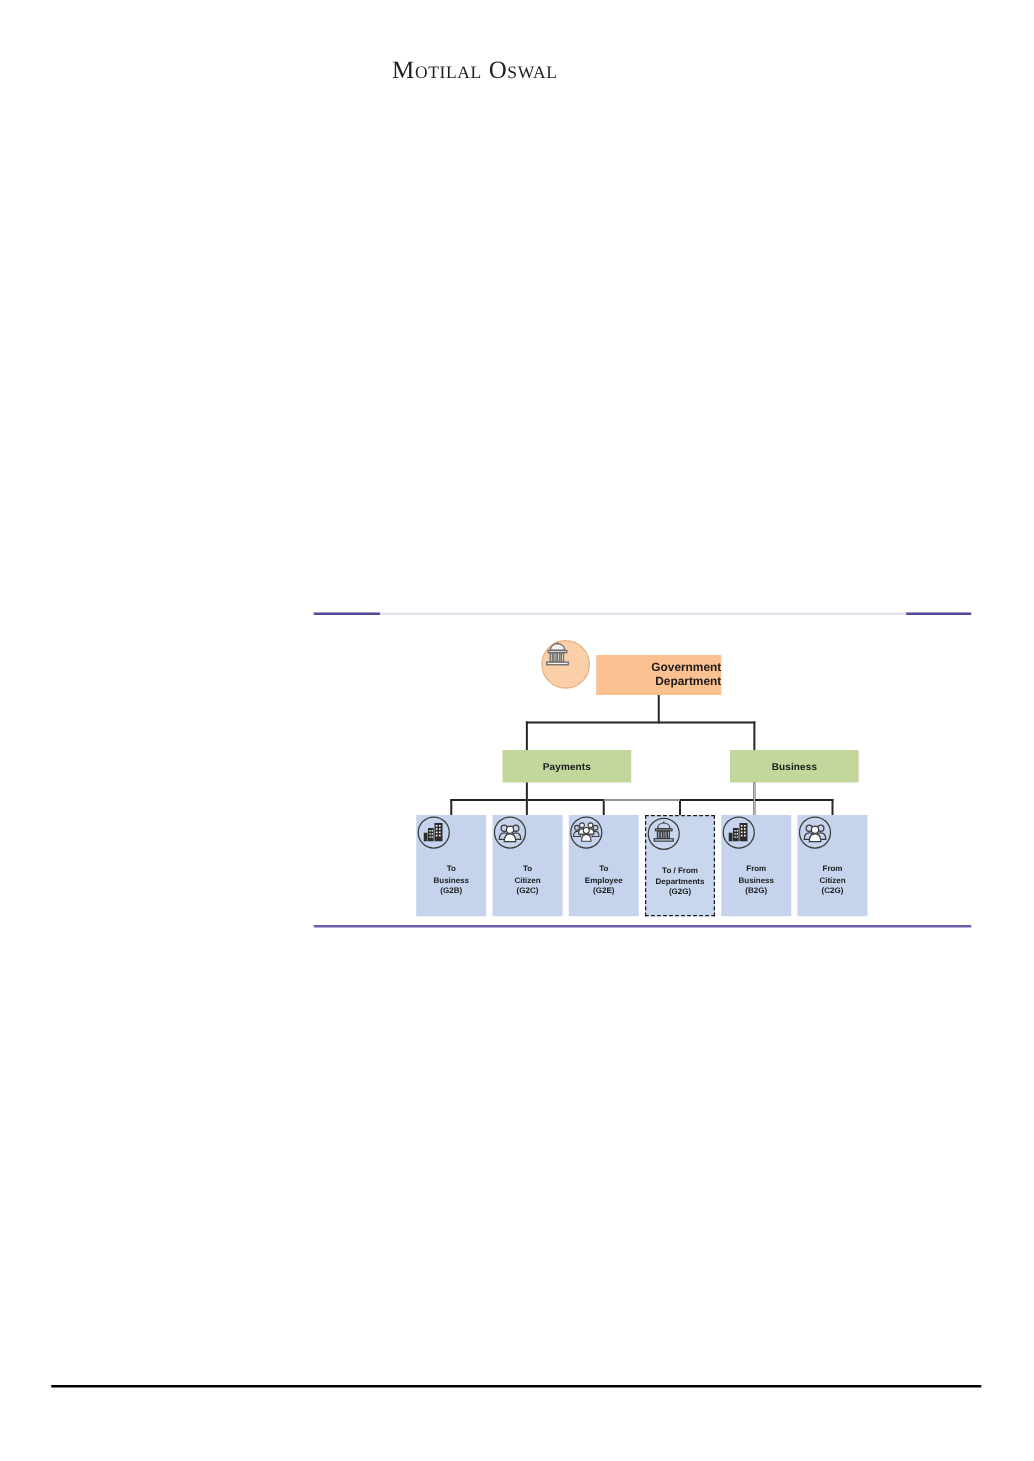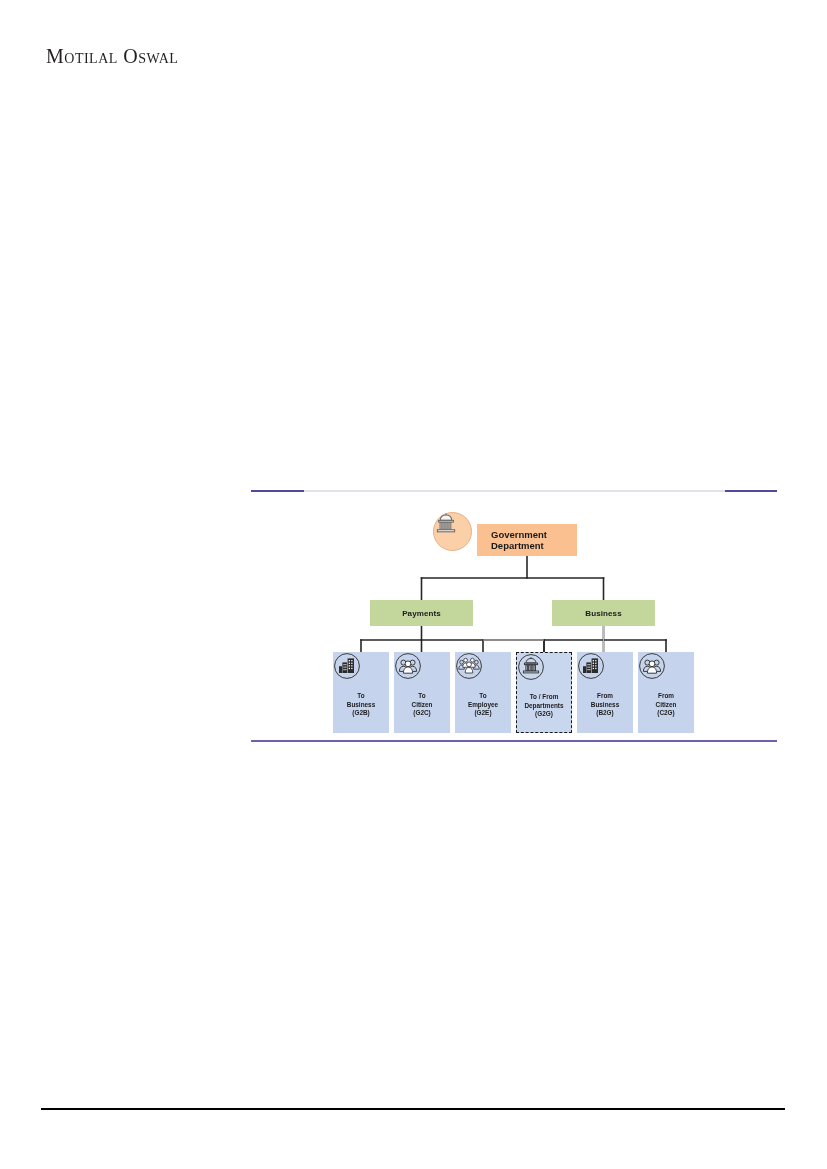--- a/index.html
+++ b/index.html
@@ -16,20 +16,21 @@
     overflow: hidden;
   }
 
   
   .page-header {
     position: absolute;
     left: 46px;
     top: 44px;
     width: 400px;
     height: 30px;
+    text-align: right;
   }
   .brand-logo {
     font-family: "Liberation Serif", serif;
     font-size: 20px;
     line-height: 24px;
     color: #231f20;
     letter-spacing: 0.5px;
     font-variant: small-caps;
     white-space: nowrap;
   }
@@ -107,21 +108,21 @@
     display: flex;
     align-items: center;
     justify-content: center;
     z-index: 2;
   }
   .node-root-label {
     font-size: 9.5px;
     line-height: 11.5px;
     font-weight: bold;
     color: #1a1a1a;
-    text-align: left;
+    text-align: right;
     padding-left: 14px;
   }
   .root-icon {
     position: absolute;
     left: 182px;
     top: 20px;
     width: 37px;
     height: 37px;
     border-radius: 50%;
     background: #fbd0a8;
@@ -135,20 +136,21 @@
   
   .node-l2 {
     top: 108px;
     width: 103px;
     height: 26px;
     background: #c3d69b;
     display: flex;
     align-items: center;
     justify-content: center;
     z-index: 2;
+    margin-left: 32px;
   }
   .node-payments { left: 119px; }
   .node-receipts { left: 301px; }
   .node-l2-label {
     font-size: 8px;
     font-weight: bold;
     color: #1a1a1a;
     letter-spacing: 0.1px;
   }
 

